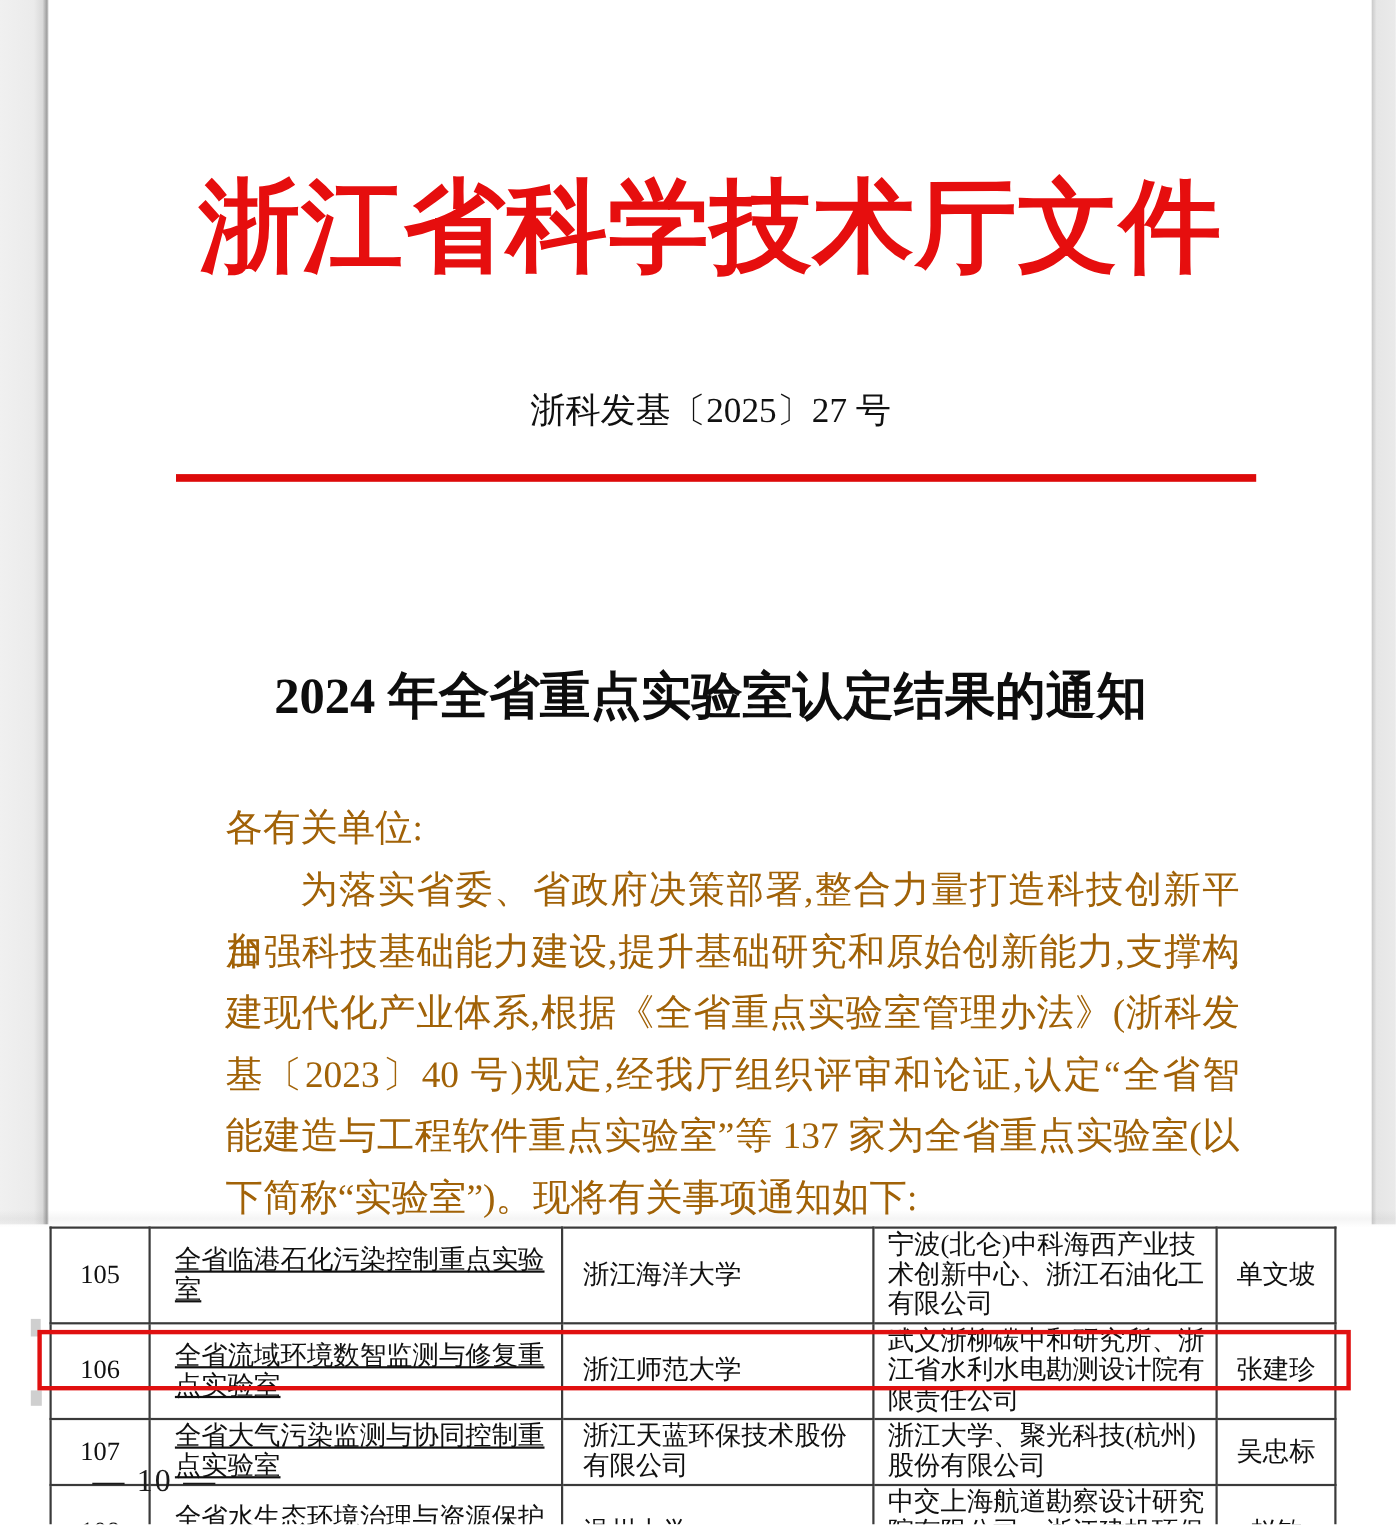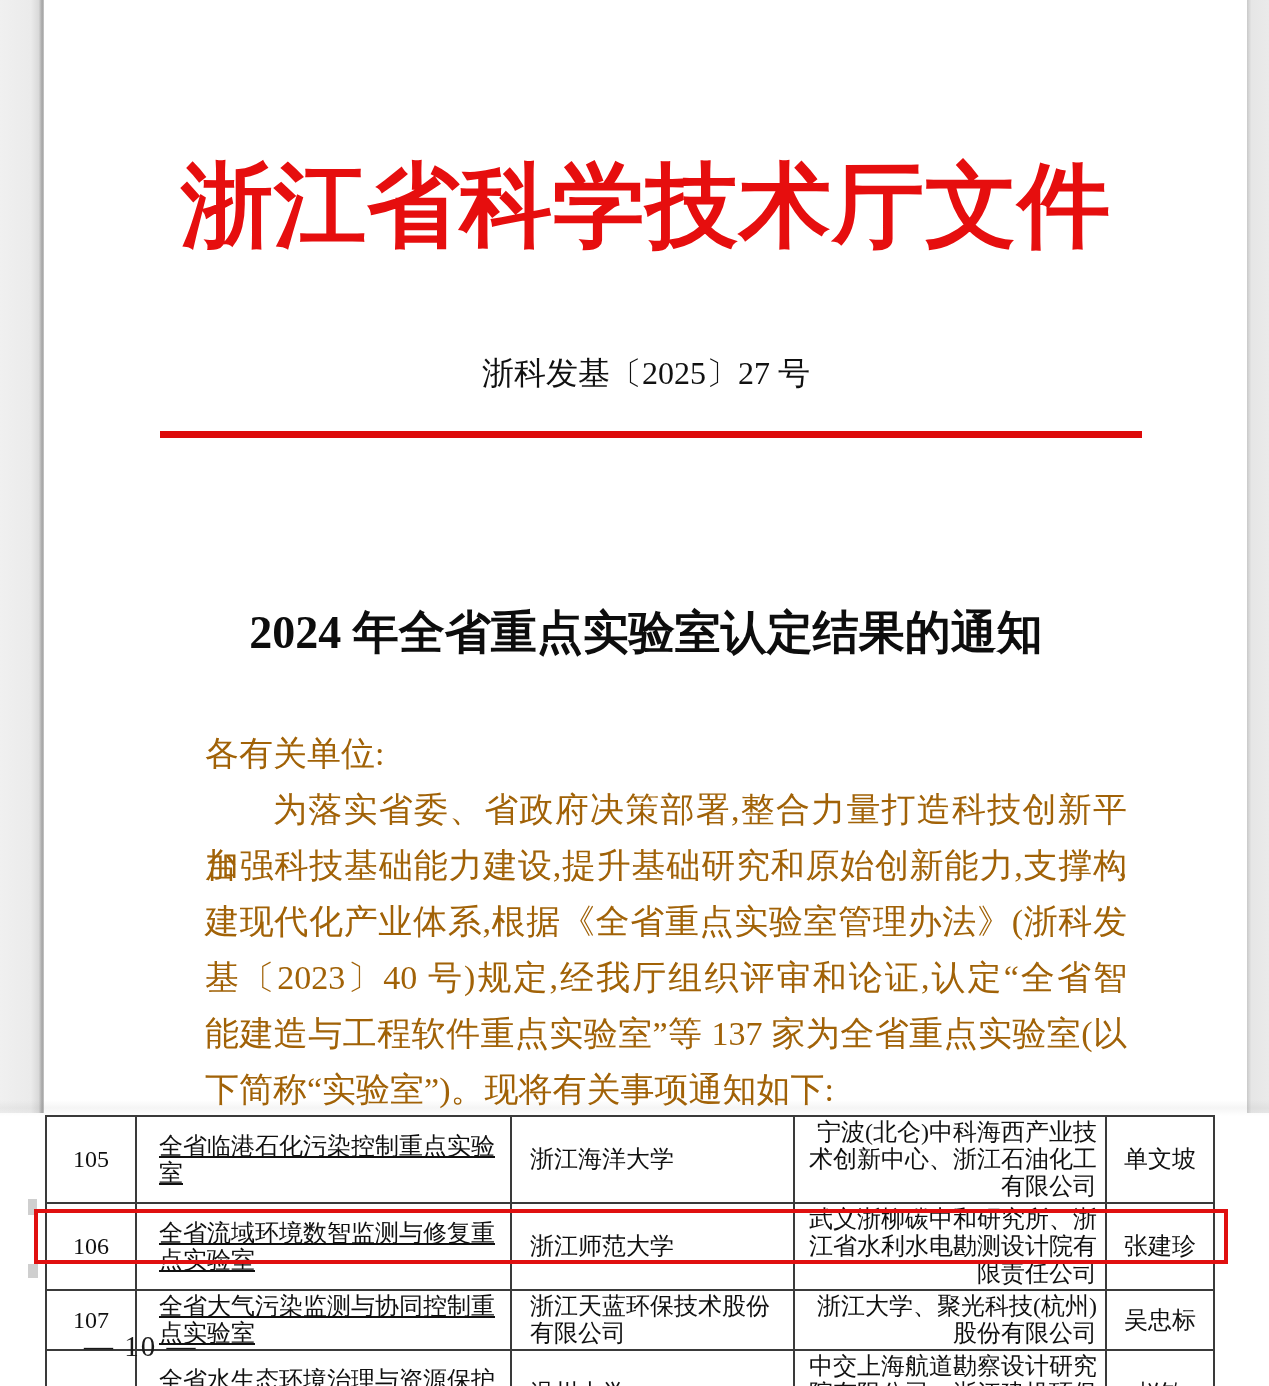--- a/index.html
+++ b/index.html
@@ -51,21 +51,21 @@
   .result-table td{border:2px solid var(--table_line);vertical-align:middle;
     line-height:27px;overflow:hidden;}
   .col-no{width:90px;}
   .col-lab{width:375px;}
   .col-host{width:283px;}
   .col-partners{width:312px;}
   .col-director{width:108px;}
   td.c-no,td.c-director{text-align:center;}
   td.c-lab{padding-left:22px;text-decoration:underline;}
   td.c-host{padding-left:18px;}
-  td.c-partners{padding:2px 8px 2px 12px;text-align:right;}
+  td.c-partners{padding:2px 8px 2px 12px;}
   .row-105{height:46px;}
   .row-106{height:48px;}
   .row-107{height:48px;}
   .row-108{height:50px;}
 
   .highlight-box{position:absolute;left:34px;top:1209px;width:1194px;height:55px;
     border:4px solid var(--box_red);background:transparent;}
 
   .page-number{position:absolute;left:84px;top:1330px;font-size:29px;color:#1a1a1a;
     letter-spacing:2px;white-space:nowrap;}

